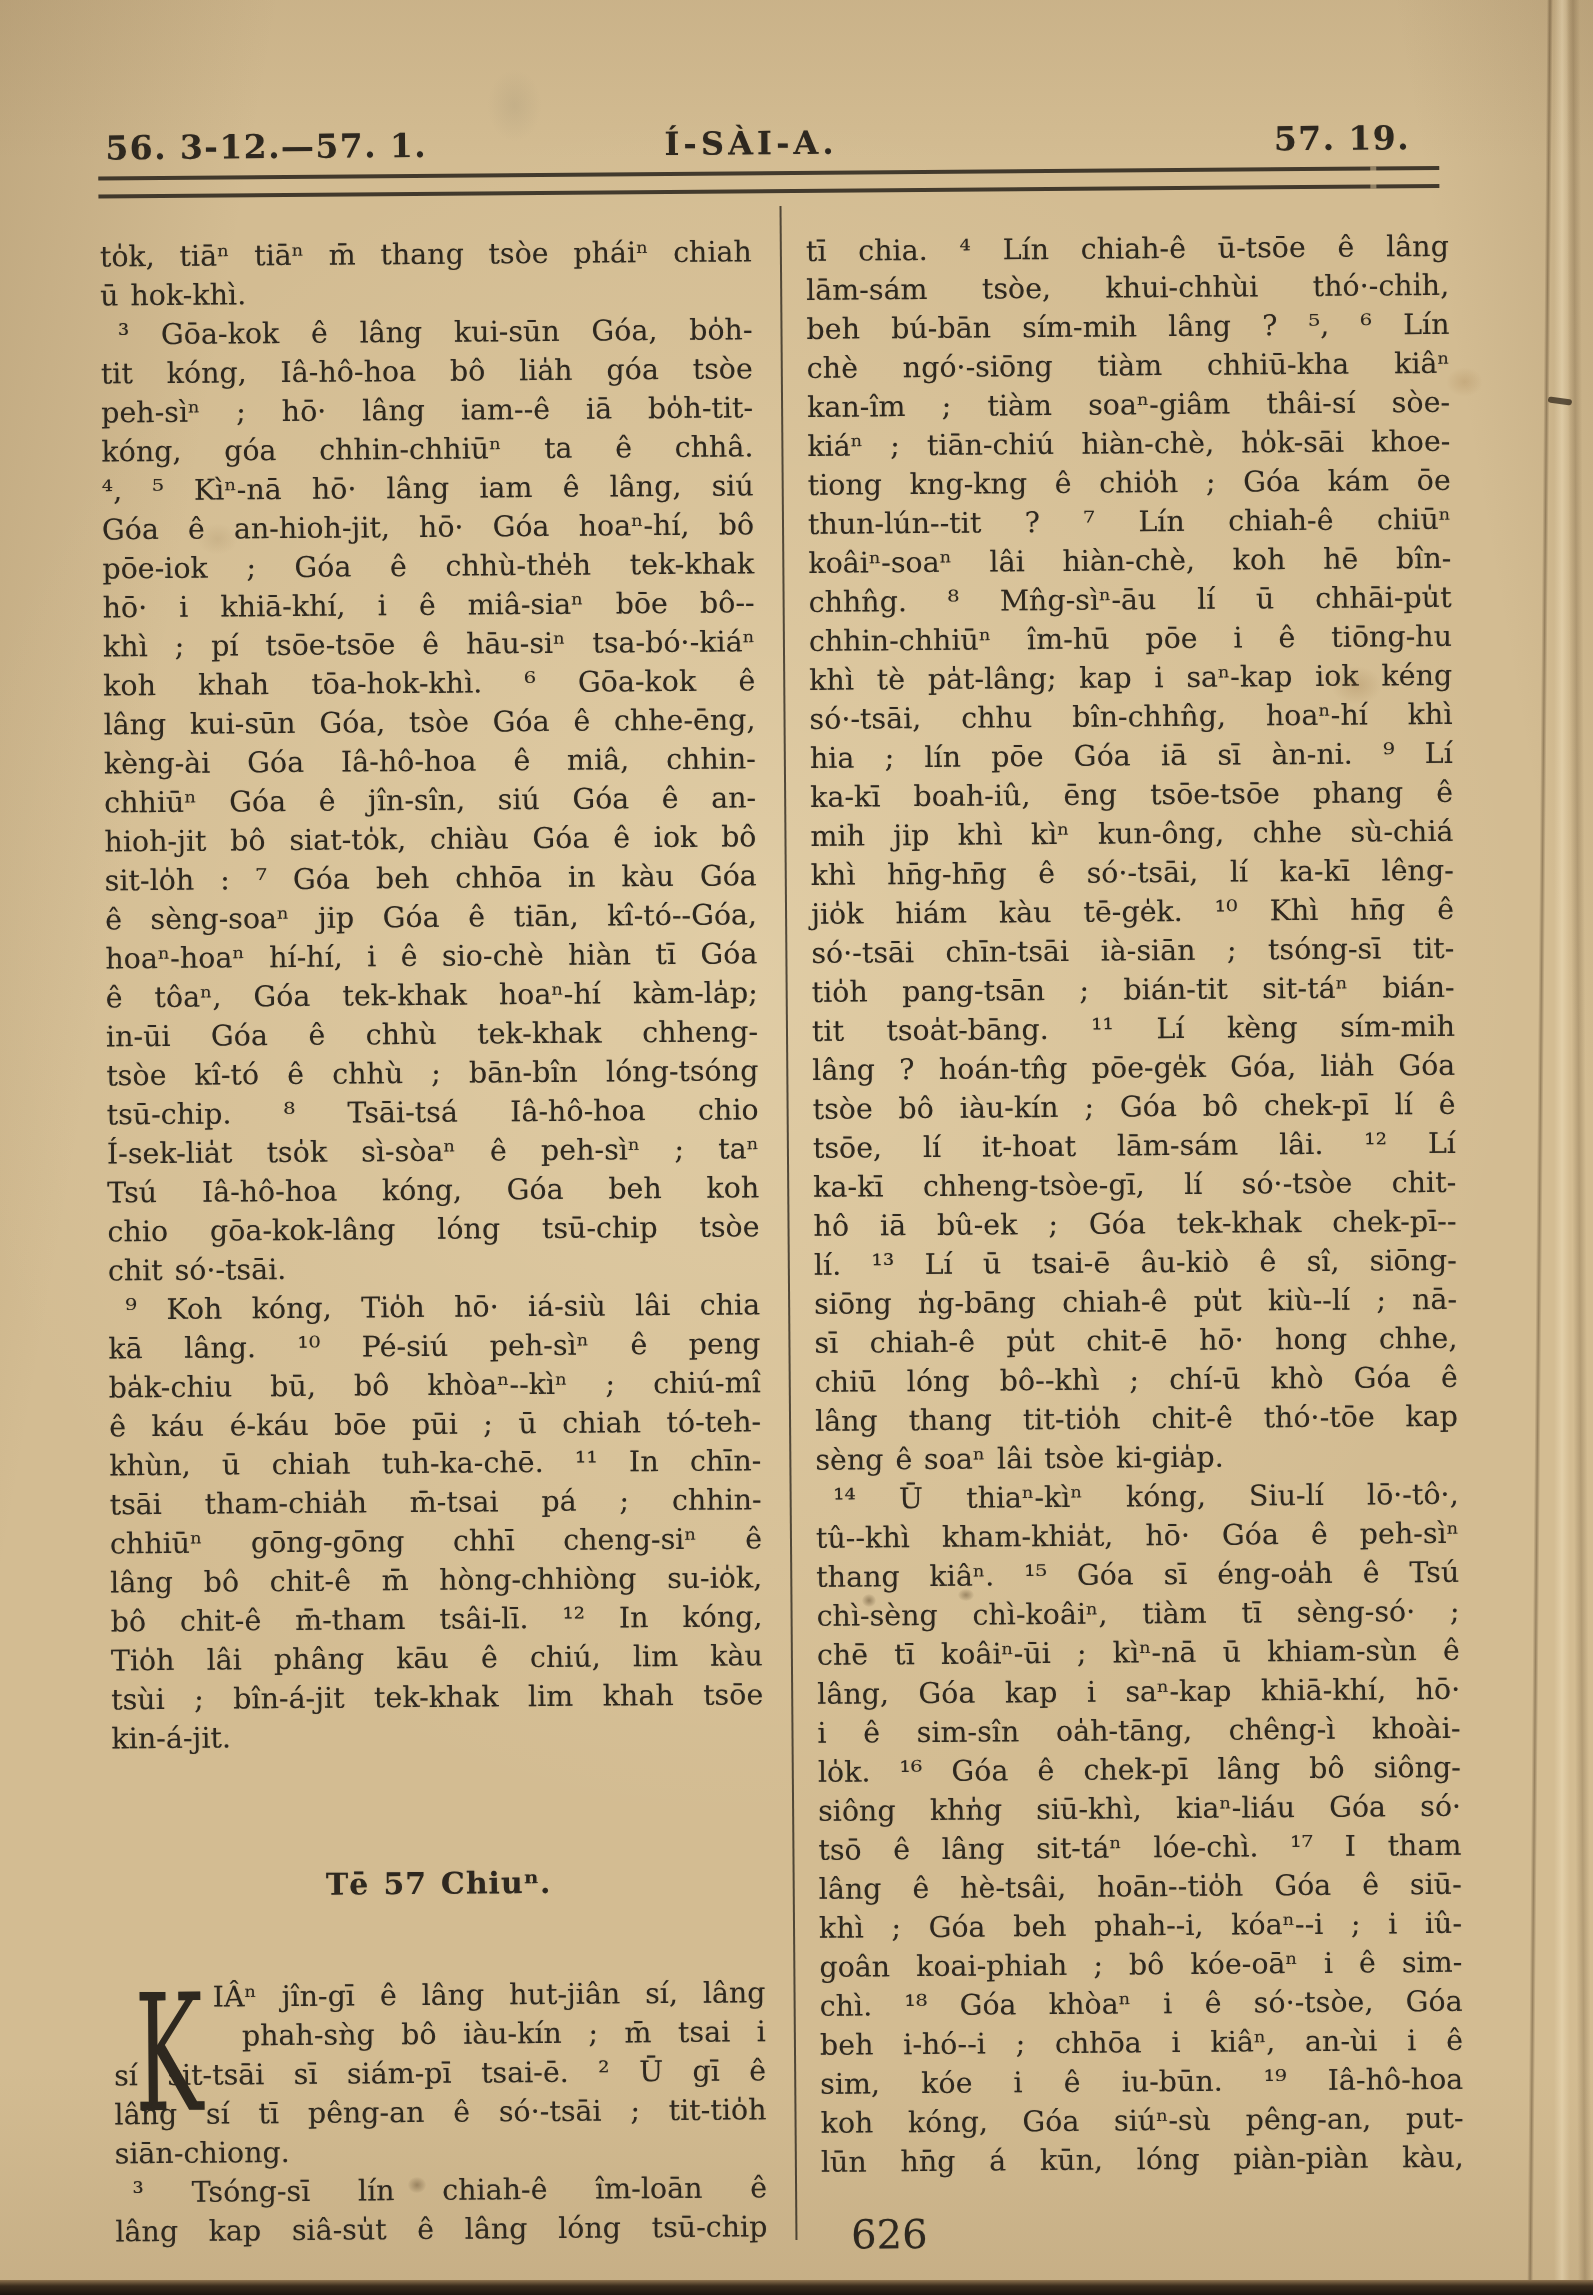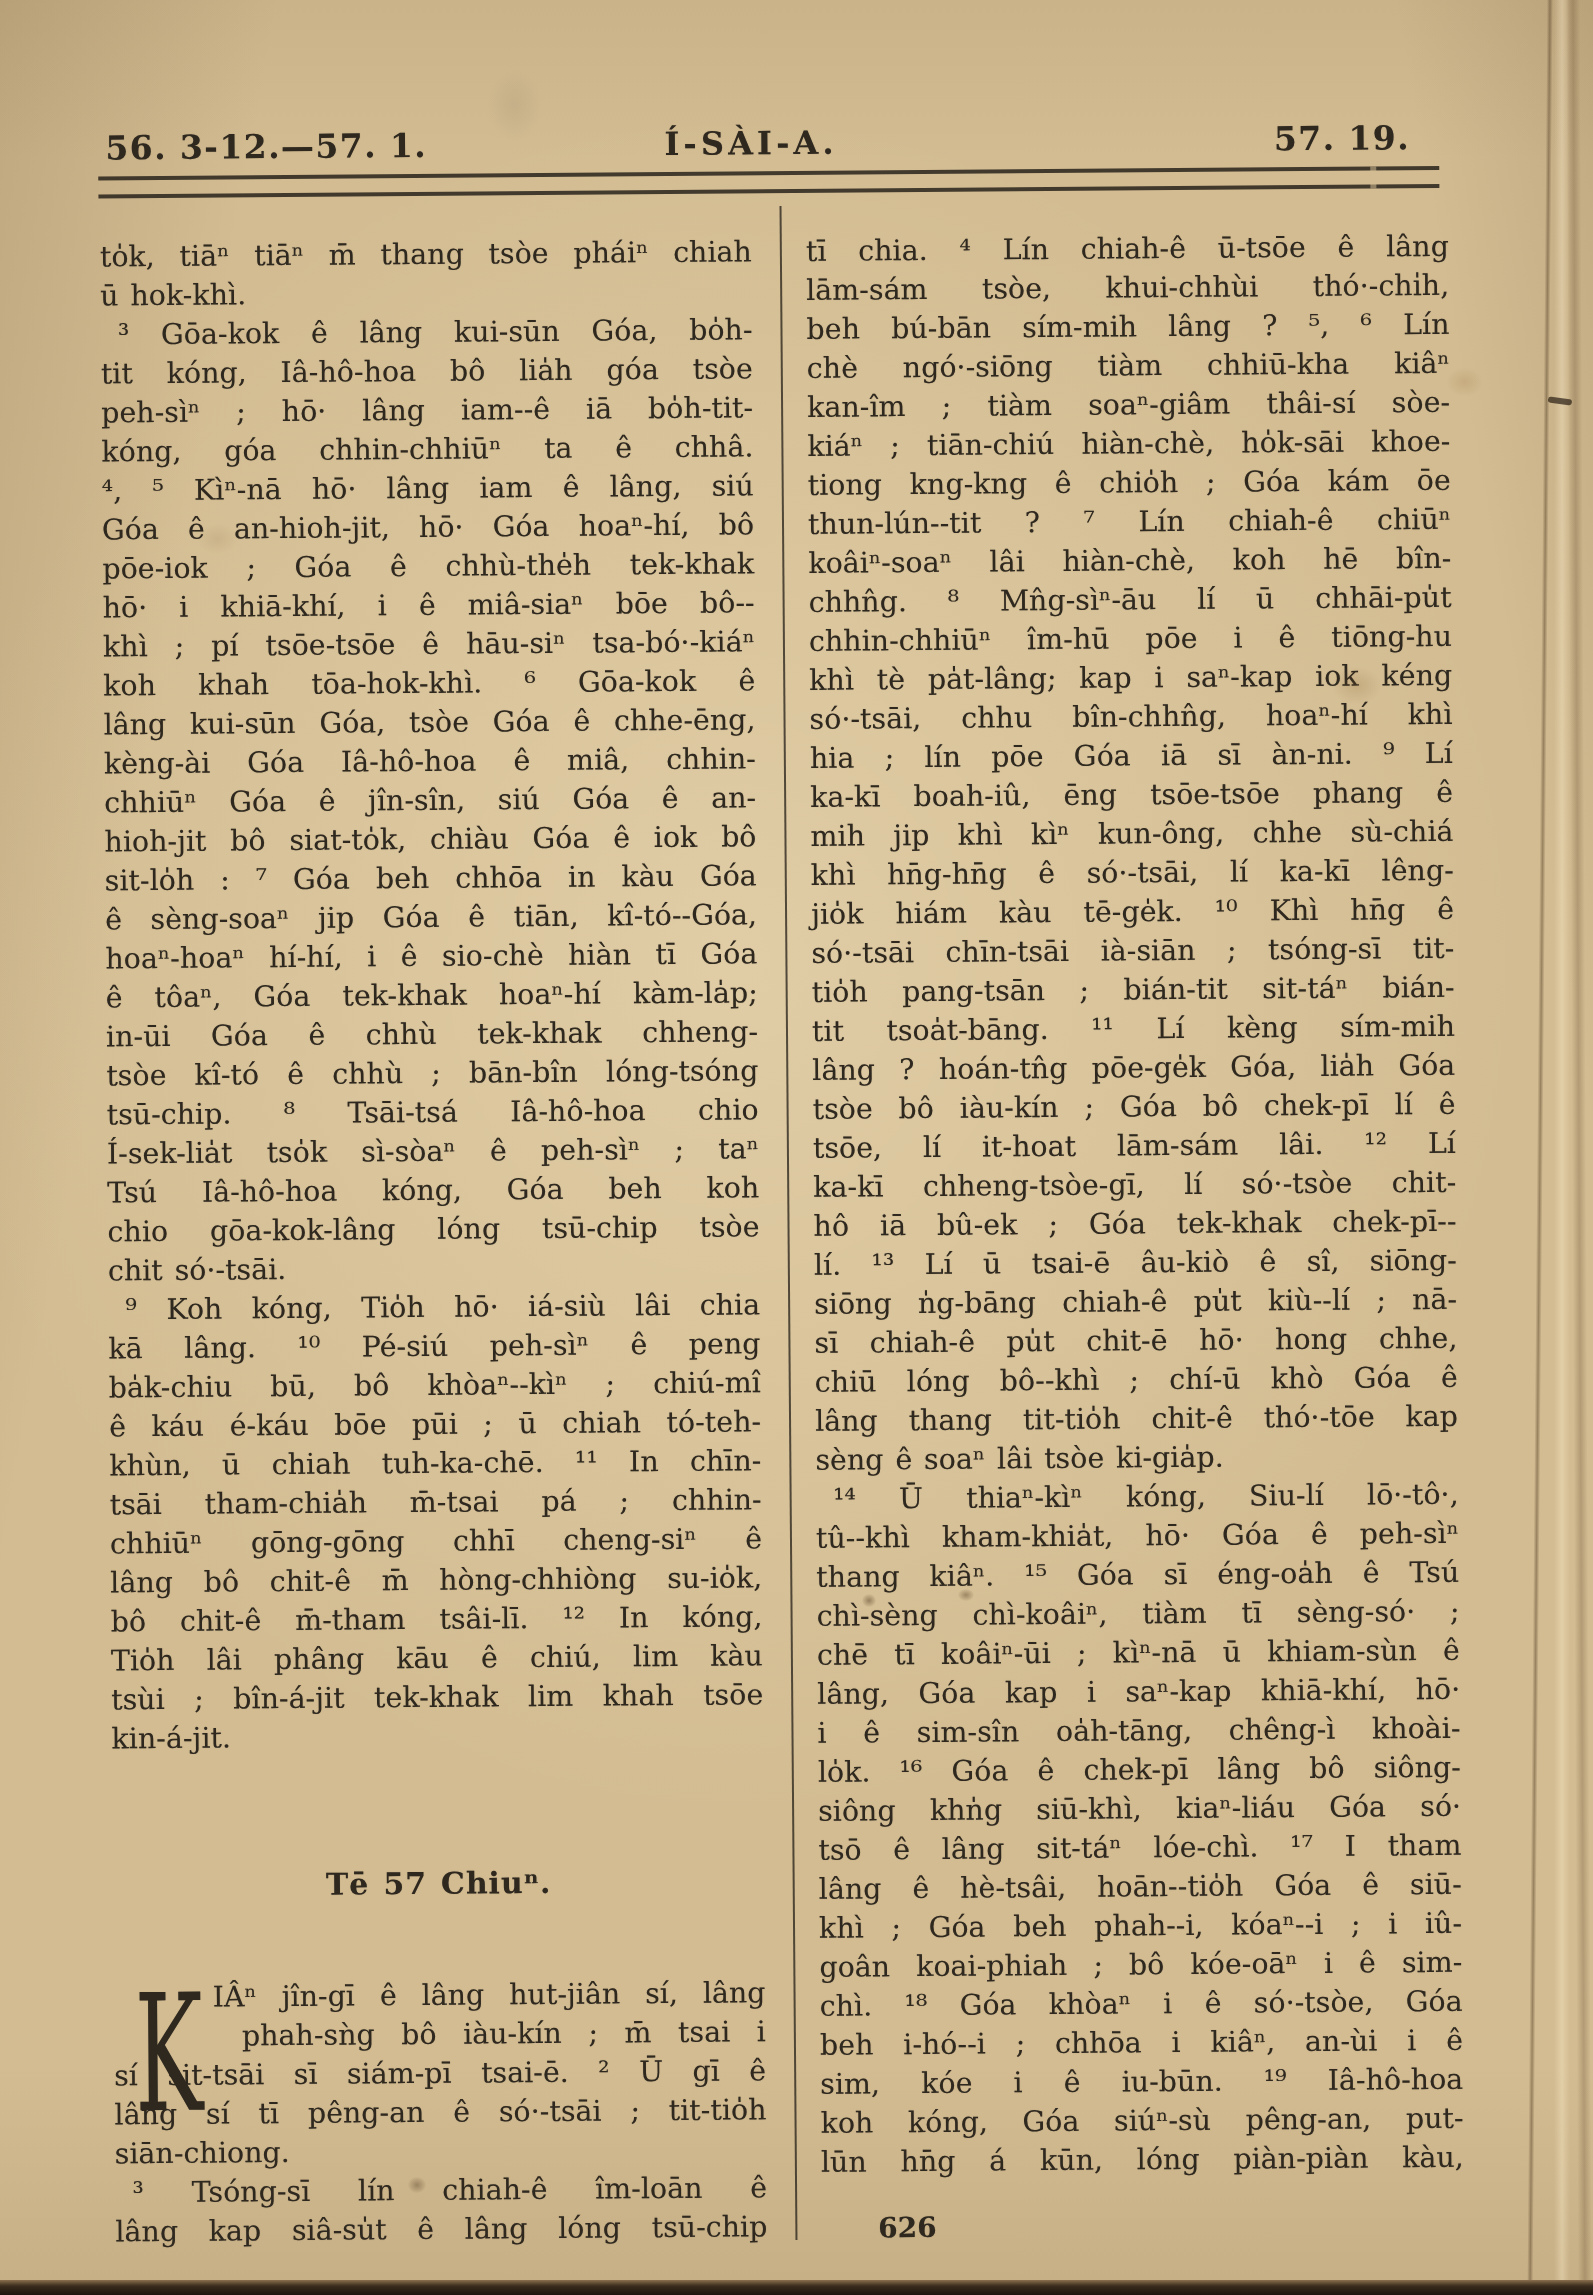--- a/index.html
+++ b/index.html
@@ -38,22 +38,22 @@
   .tl{text-align:justify;text-align-last:justify;}
   .tl.ind{text-indent:17.4px;}
   .tl.end{text-align-last:left;}
   .chapter{margin:107px 0 0 0;padding:0;height:113px;line-height:41px;
     text-align:center;font-size:30px;font-weight:bold;letter-spacing:0.9px;}
   .dropcap-para{position:relative;}
   .dropcap{position:absolute;left:21px;top:-5.5px;font-size:162px;line-height:1;
     transform:scaleX(.56);transform-origin:0 0;}
   .tl.dc1{padding-left:99px;}
   .tl.dc2{padding-left:128px;}
-  .pageno{position:absolute;left:898px;top:2212px;transform:translateX(-50%);
-    font-size:28px;font-weight:bold;color:var(--ink,#2e281f);
+  .pageno{position:absolute;left:880px;top:2212px;transform:translateX(-50%);
+    font-size:40px;font-weight:normal;color:var(--ink,#2e281f);
     text-shadow:0 0 0.9px rgba(46,40,31,.4);}
   
   .stain{position:absolute;border-radius:50%;pointer-events:none;}
   .s1{left:1331px;top:666px;width:51px;height:39px;background:radial-gradient(ellipse,rgba(130,92,42,.20),rgba(130,92,42,0) 70%);}
   .s2{left:862px;top:1594px;width:13.8px;height:13px;background:radial-gradient(ellipse,rgba(70,50,25,.45),rgba(70,50,25,0) 75%);}
   .s3{left:958px;top:1589px;width:15.6px;height:12px;background:radial-gradient(ellipse,rgba(70,50,25,.40),rgba(70,50,25,0) 75%);}
   .s4{left:408px;top:2177px;width:18.4px;height:15.6px;background:radial-gradient(ellipse,rgba(70,50,25,.38),rgba(70,50,25,0) 75%);}
   .s5{left:1446px;top:367px;width:37px;height:30px;background:radial-gradient(ellipse,rgba(140,95,40,.18),rgba(140,95,40,0) 70%);}
   .s6{left:197px;top:523px;width:41px;height:32px;background:radial-gradient(ellipse,rgba(120,90,50,.12),rgba(120,90,50,0) 70%);}
   .s7{left:487px;top:69px;width:55px;height:73px;background:radial-gradient(ellipse,rgba(95,95,80,.10),rgba(95,95,80,0) 70%);}

